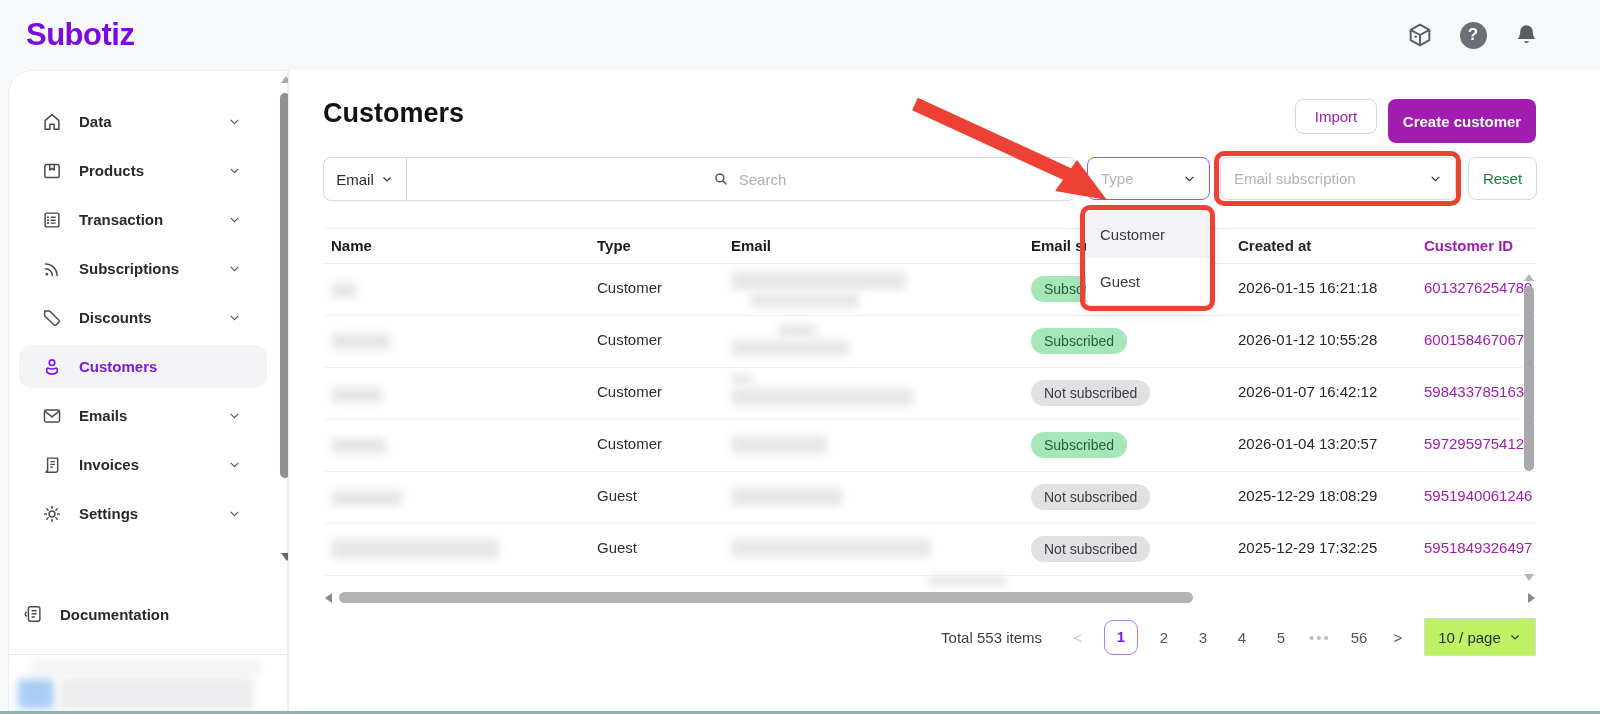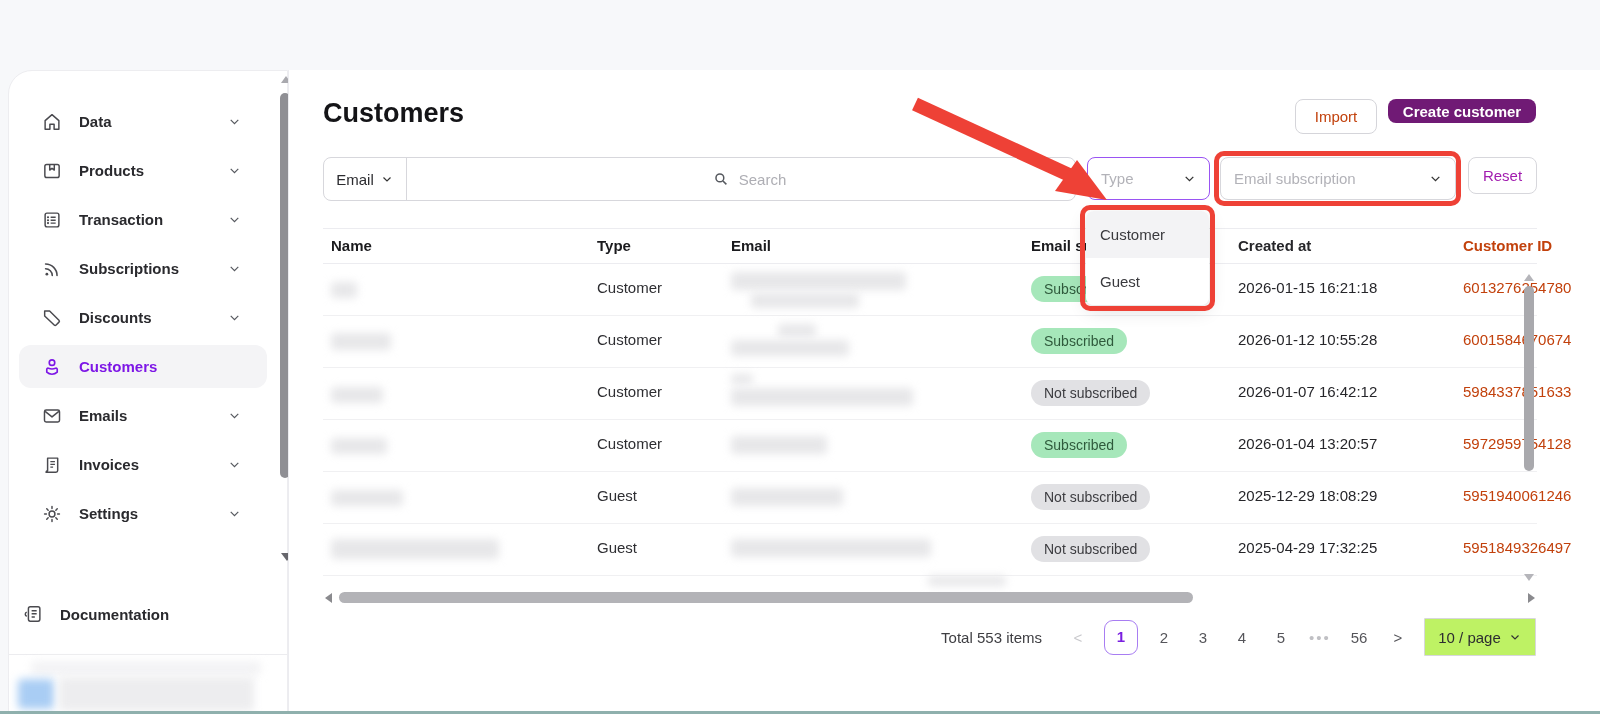--- a/index.html
+++ b/index.html
@@ -35,42 +35,42 @@
   .p-line2 { position:absolute; left:50px; top:22px; width:195px; height:34px; background:#ededef; }
   
   .side-scroll-up { position:absolute; left:272px; top:5px; width:0; height:0; border-left:5px solid transparent; border-right:5px solid transparent; border-bottom:7px solid #a9a9ae; }
   .side-scroll-thumb { position:absolute; left:271px; top:22px; width:10px; height:385px; background:#8f8f94; border-radius:6px; }
   .side-scroll-down { position:absolute; left:272px; top:482px; width:0; height:0; border-left:6px solid transparent; border-right:6px solid transparent; border-top:8px solid #66666c; }
 
   
   .main { position:absolute; left:288px; top:70px; width:1312px; height:644px; background:#fff; border-left:1px solid #ececf0; }
   .page-title { position:absolute; left:34px; top:28px; font-size:27px; font-weight:800; color:#141417; }
   .btn { display:flex; align-items:center; justify-content:center; border-radius:8px; font-size:15px; cursor:pointer; }
-  .btn-import { position:absolute; left:1006px; top:29px; width:82px; height:35px; background:#fff; border:1px solid #d5d5da; color:#c2410c; }
-  .btn-create { position:absolute; left:1099px; top:29px; width:148px; height:24px; background:#701a75; border:none; color:#fff; font-weight:600; }
+  .btn-import { position:absolute; left:1006px; top:29px; width:82px; height:35px; background:#fff; border:1px solid #d5d5da; color:#a21caf; }
+  .btn-create { position:absolute; left:1099px; top:29px; width:148px; height:44px; background:#a21caf; border:none; color:#fff; font-weight:600; }
 
   
   .search-group { position:absolute; left:34px; top:87px; width:753px; height:44px; border:1px solid #d7d7dc; border-radius:8px; background:#fff; display:flex; align-items:center; }
   .field-selector { width:83px; height:100%; display:flex; align-items:center; justify-content:center; gap:7px; border-right:1px solid #d7d7dc; font-size:15px; color:#2c2c30; cursor:pointer; }
   .search-inner { flex:1; display:flex; align-items:center; gap:9px; padding-left:16px;justify-content:center; }
   .search-placeholder { font-size:15px; color:#aeaeb4; }
   .select { position:absolute; height:43px; border-radius:8px; background:#fff; display:flex; align-items:center; justify-content:space-between; padding:0 13px; font-size:15px; color:#b2b2b8; cursor:pointer; }
   .select-type { left:798px; top:87px; width:123px; border:1.5px solid #9a53f3; }
   .select-sub { left:931px; top:87px; width:236px; border:1px solid #d7d7dc; }
-  .btn-reset { position:absolute; left:1179px; top:87px; width:69px; height:37px; background:#fff; border:1px solid #d7d7dc; color:#a21caf; }
+  .btn-reset { position:absolute; left:1179px; top:87px; width:69px; height:43px; background:#fff; border:1px solid #d7d7dc; color:#15803d; }
   .chev { width:13px; height:13px; color:#333; flex:0 0 auto; }
 
   
   .table { position:absolute; left:34px; top:158px; width:1214px; height:346px; border-top:1px solid #ececf0; }
   .thead { position:relative; height:35px; border-bottom:1px solid #ececf0; }
   .th { position:absolute; top:8px; font-size:15px; font-weight:700; color:#1b1b1e; white-space:nowrap; }
   .row { position:relative; height:52px; border-bottom:1px solid #f0f0f2; }
   .cell { position:absolute; top:15px; font-size:15px; color:#2e2e32; white-space:nowrap; }
   .c-name { left:8px; }  .c-type { left:274px; } .c-email { left:408px; }
-  .c-sub  { left:708px; top:12px; } .c-date { left:915px; color:#26262a; } .c-id { left:1140px; color:#c2410c; }
+  .c-sub  { left:708px; top:12px; } .c-date { left:915px; color:#26262a; } .c-id { left:1101px; color:#a21caf; }
   .badge { display:inline-block; padding:5px 13px; border-radius:999px; font-size:14px; white-space:nowrap; }
   .badge-green { background:#a6e7ba; color:#2f5a3c; }
   .badge-gray { background:#e1e1e4; color:#3c3c40; }
   .bl { position:absolute; background:#e7e7e9; }
   
   .v-scroll { position:absolute; left:1234px; top:196px; width:12px; height:322px; }
   .v-up { position:absolute; left:1px; top:8px; width:0; height:0; border-left:5px solid transparent; border-right:5px solid transparent; border-bottom:7px solid #b5b5ba; }
   .v-thumb { position:absolute; left:1px; top:20px; width:10px; height:185px; background:#a9a9ad; border-radius:6px; }
   .v-down { position:absolute; left:1px; top:308px; width:0; height:0; border-left:5px solid transparent; border-right:5px solid transparent; border-top:7px solid #b5b5ba; }
   
@@ -100,20 +100,42 @@
   .arrow-svg { position:absolute; left:895px; top:88px; width:225px; height:120px; z-index:45; pointer-events:none; }
 
   .bottom-line { position:absolute; left:0; top:711px; width:1600px; height:3px; background:#8fb0ad; }
   svg { display:block; }
 </style>
 </head>
 <body>
 
 <div class="stage">
 
+  <div class="topbar">
+    <div class="logo">Subotiz</div>
+    <div class="top-icons">
+      <div class="tico">
+        <svg viewBox="0 0 24 24" width="28" height="28" fill="none" stroke="#5a5d64" stroke-width="1.7" stroke-linejoin="round">
+          <path d="M12 3.2 20 7.6v8.8L12 20.8 4 16.4V7.6z"></path>
+          <path d="M4.3 7.8 12 12l7.7-4.2M12 12v8.6M7.2 13.2l2 .5"></path>
+        </svg>
+      </div>
+      <div class="tico">
+        <div class="help-circle">
+            <span>?</span>
+          </div>
+      </div>
+      <div class="tico">
+        <svg viewBox="0 0 24 24" width="27" height="27" fill="#5a5d64">
+          <path d="M12 2.8a5.6 5.6 0 0 0-5.6 5.6c0 4.3-1.7 5.8-2.5 6.8h16.2c-.8-1-2.5-2.5-2.5-6.8A5.6 5.6 0 0 0 12 2.8z"></path>
+          <path d="M9.8 17.2a2.3 2.3 0 0 0 4.4 0z"></path>
+        </svg>
+      </div>
+    </div>
+  </div>
 
   <div class="sidebar">
     <div class="nav">
       <div class="nav-item">
         <span class="pill"></span>
         <span class="nav-ico">
             <svg viewBox="0 0 24 24" width="22" height="22" fill="none" stroke="currentColor" stroke-width="1.6" stroke-linejoin="round">
               <path d="M4.5 10.5 12 4l7.5 6.5V20h-5.2v-5.5H9.7V20H4.5z"></path>
             </svg>
           </span>
@@ -367,21 +389,21 @@
         <span class="cell c-sub"><span class="badge badge-gray">Not subscribed</span></span>
         <span class="cell c-date">2025-12-29 18:08:29</span>
         <span class="cell c-id">5951940061246</span>
       </div>
 
       <div class="row">
         <span class="bl blur" style="left:8px;top:15px;width:168px;height:20px;"></span>
         <span class="cell c-type">Guest</span>
         <span class="bl blur" style="left:408px;top:15px;width:200px;height:18px;"></span>
         <span class="cell c-sub"><span class="badge badge-gray">Not subscribed</span></span>
-        <span class="cell c-date">2025-04-29 17:32:25</span>
+        <span class="cell c-date">2025-12-29 17:32:25</span>
         <span class="cell c-id">5951849326497</span>
       </div>
       <span class="bl blur" style="position:absolute;left:605px;top:347px;width:78px;height:10px;"></span>
     </div>
 
     <div class="v-scroll">
       <div class="v-up"></div>
       <div class="v-thumb"></div>
       <div class="v-down"></div>
     </div>

